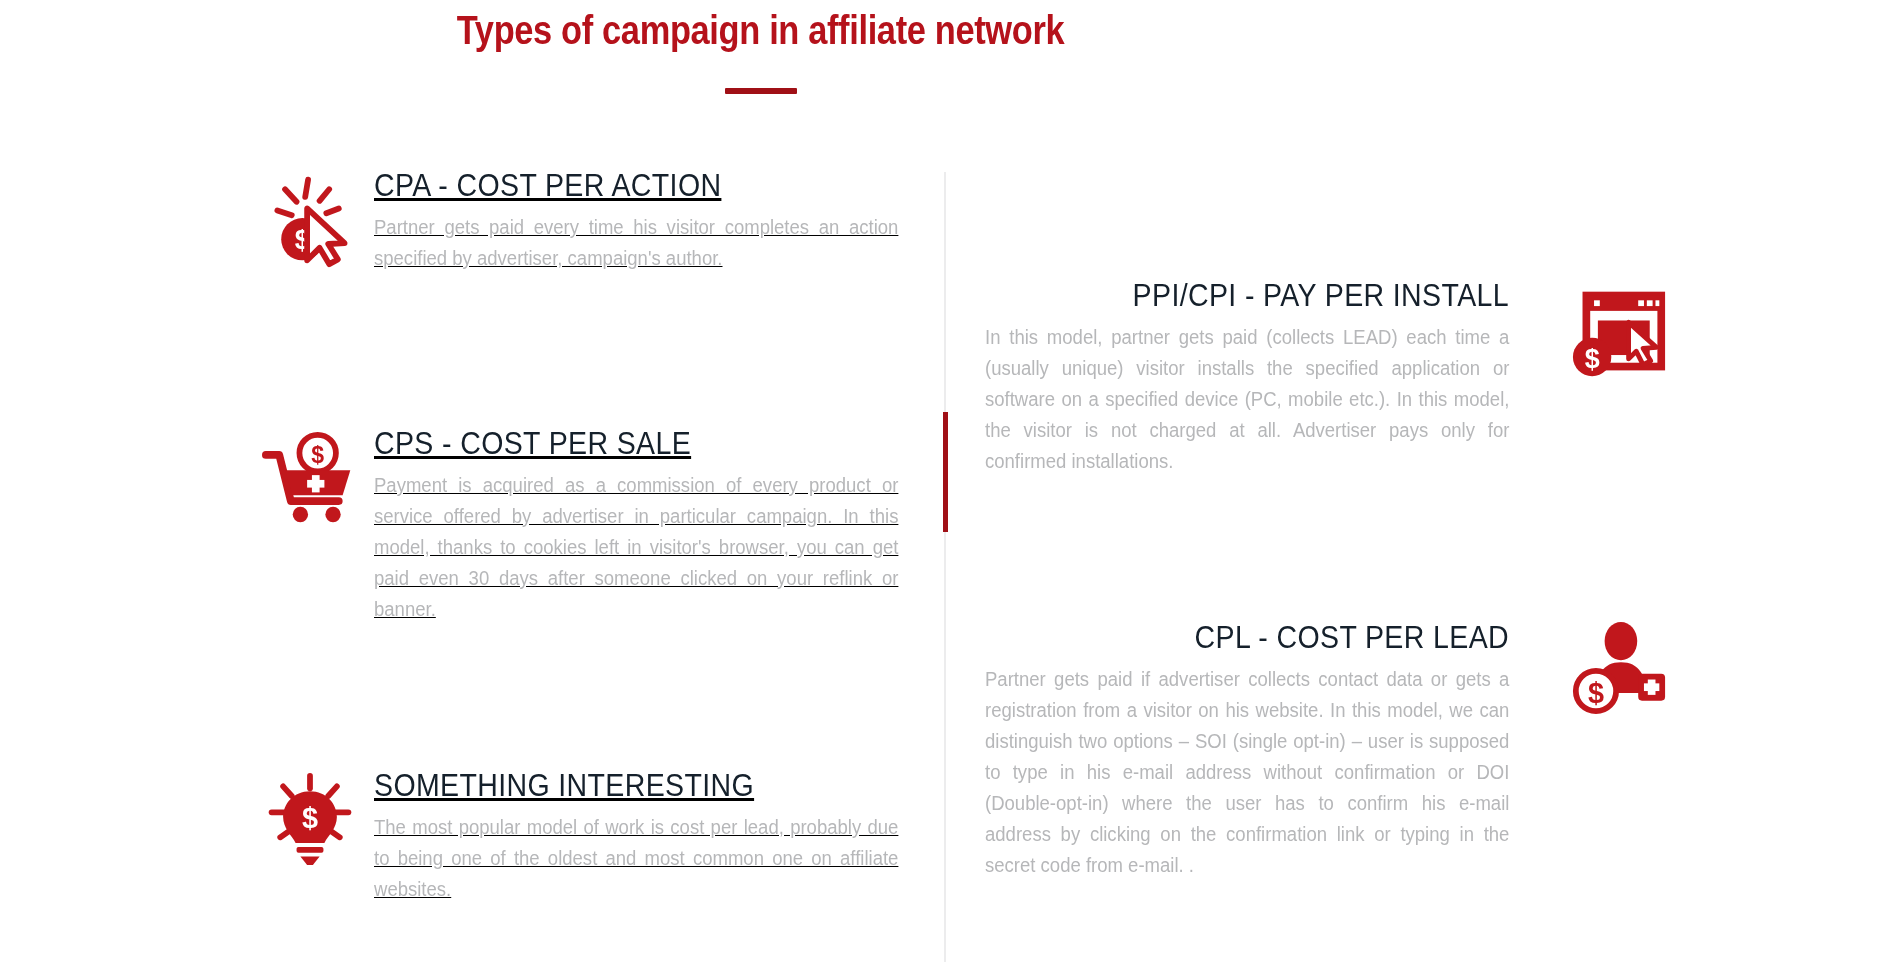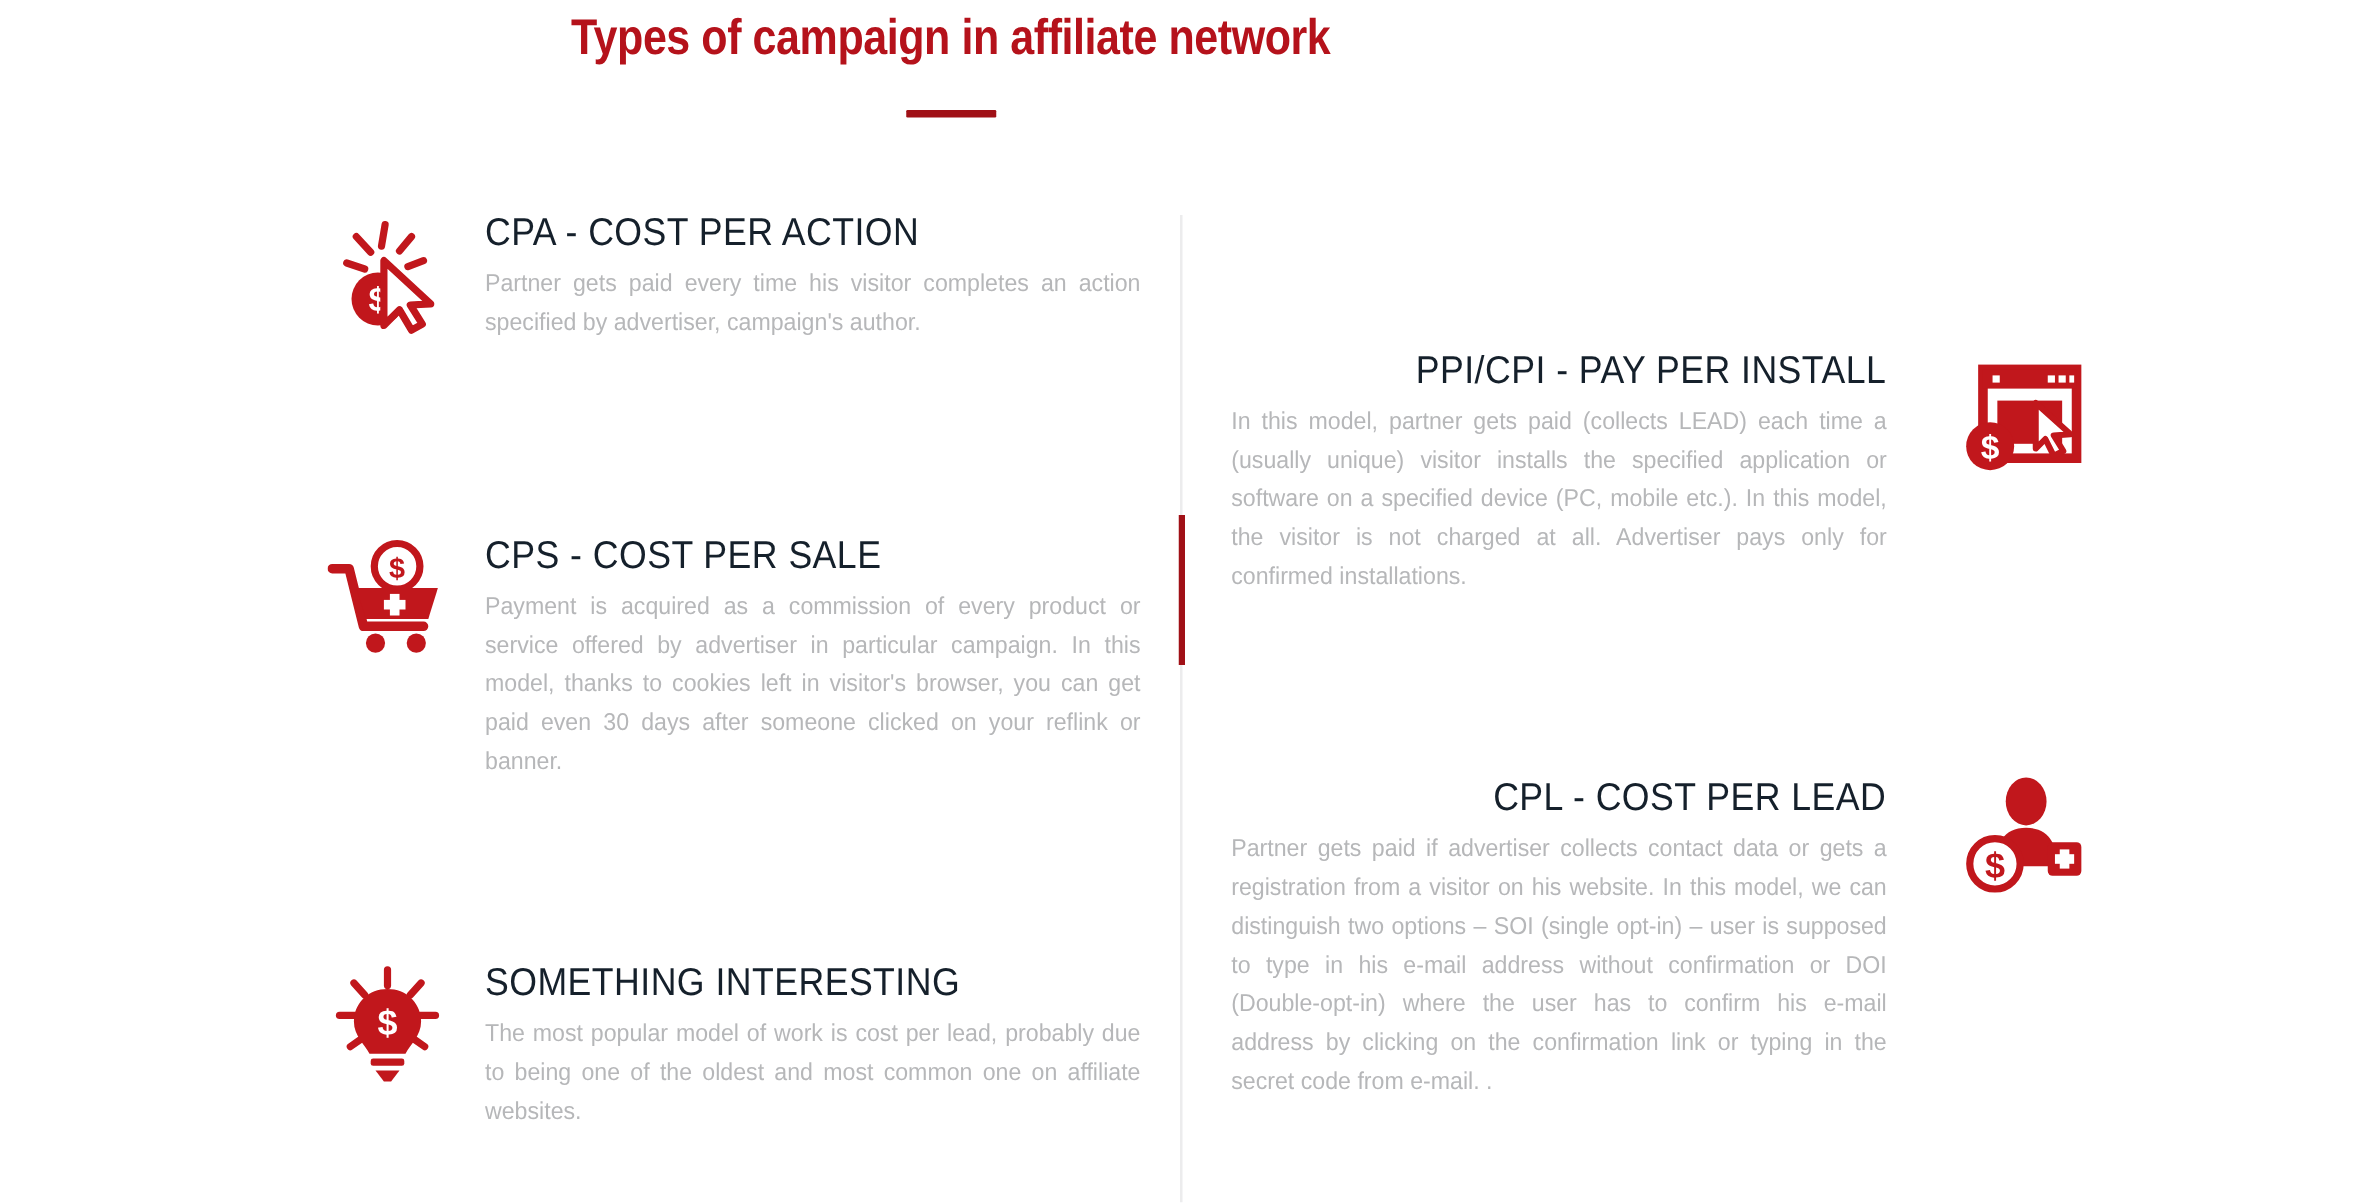--- a/index.html
+++ b/index.html
@@ -127,21 +127,21 @@
     line-height: 31px;
     color: #b6b7b9;
     text-align: justify;
     transform: scaleX(0.95);
     transform-origin: left top;
     width: 552px;
   }
 
   
   .item.left .item-icon { left: 0; }
-  .item.left .item-body { left: 126px; }
+  .item.left .item-body { left: 112px; text-decoration: underline; }
   .item.left .item-title { transform-origin: left center; }
 
   
   .item.right .item-icon { right: 0; }
   .item.right .item-body { left: 0; width: 524px; }
   .item.right .item-title {
     text-align: right;
     transform-origin: right center;
     width: 524px;
   }

